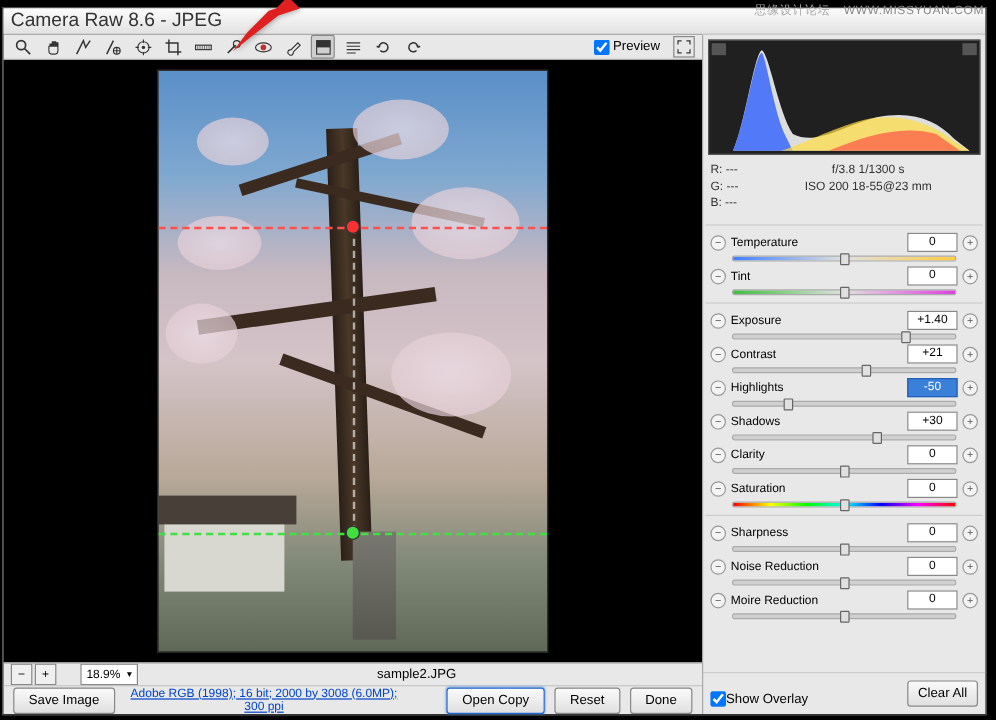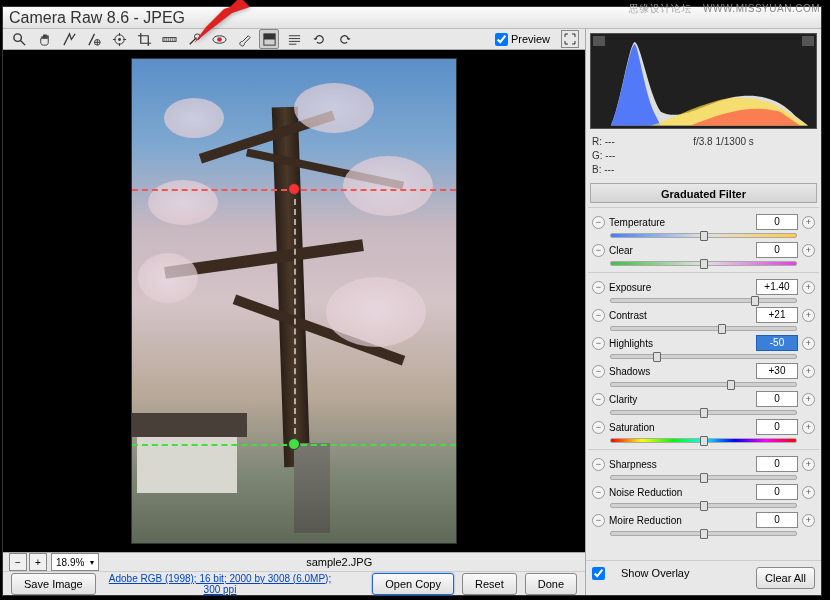--- a/index.html
+++ b/index.html
@@ -33,21 +33,21 @@
 .grad-line { position: absolute; left: 0; right: 0; height: 0; border-top: 2px dashed; }
 .grad-line.red { top: 130px; border-color: #ff5050; }
 .grad-line.green { top: 385px; border-color: #40e040; }
 .grad-center { position: absolute; left: 50%; top: 130px; height: 255px; width: 0; border-left: 2px dashed #fff; opacity: .6; }
 .grad-dot { position: absolute; width: 12px; height: 12px; border-radius: 50%; left: calc(50% - 6px); border: 1px solid #333; }
 .grad-dot.red { top: 124px; background: #ff3030; }
 .grad-dot.green { top: 379px; background: #40e040; }
 .canvas-footer { height: 26px; background: #e8e8e8; border-top: 1px solid #aaa; display: flex; align-items: center; padding: 0 6px; font-size: 11px; }
 .zoom-buttons { display: flex; gap: 2px; }
 .zoom-btn { width: 18px; height: 18px; border: 1px solid #888; background: #f0f0f0; display: flex; align-items: center; justify-content: center; cursor: pointer; font-size: 10px; }
-.zoom-select { margin-left: 4px; height: 18px; border: 1px solid #888; background: #fff; font-size: 10px; padding: 0 14px 0 4px; display: flex; align-items: center; position: relative; }
+.zoom-select { margin-left: 20px; height: 18px; border: 1px solid #888; background: #fff; font-size: 10px; padding: 0 14px 0 4px; display: flex; align-items: center; position: relative; }
 .zoom-select::after { content: "▼"; position: absolute; right: 3px; font-size: 7px; }
 .filename { flex: 1; text-align: center; }
 .bottom-bar { height: 32px; background: #e8e8e8; border-top: 1px solid #ccc; display: flex; align-items: center; padding: 0 8px; gap: 8px; }
 .btn { height: 22px; padding: 0 12px; background: linear-gradient(#fafafa,#e0e0e0); border: 1px solid #888; border-radius: 3px; font-size: 11px; cursor: pointer; }
 .btn.primary { border-color: #2266cc; box-shadow: 0 0 2px #4488ee; margin-left: 28px; }
 .meta-link { flex: 1; text-align: center; font-size: 10px; color: #0044cc; text-decoration: underline; cursor: pointer; }
 .right { width: 236px; background: #e8e8e8; border-left: 1px solid #aaa; display: flex; flex-direction: column; }
 .histogram { height: 96px; background: #202020; margin: 4px; border: 1px solid #555; position: relative; }
 .histo-curve { position: absolute; inset: 0; }
 .histo-tl, .histo-tr { position: absolute; top: 2px; width: 12px; height: 10px; background: #555; }
@@ -64,21 +64,21 @@
 .slider-minus, .slider-plus { width: 13px; height: 13px; border: 1px solid #999; border-radius: 50%; background: #f4f4f4; font-size: 9px; display: flex; align-items: center; justify-content: center; cursor: pointer; color: #555; }
 .slider-label { flex: 1; font-size: 10px; }
 .slider-value { width: 42px; height: 16px; border: 1px solid #888; background: #fff; font-size: 10px; text-align: center; line-height: 14px; }
 .slider-value.active { background: #3a7fd8; color: #fff; border-color: #2060b8; }
 .slider-track { margin: 1px 22px 2px; height: 5px; border: 1px solid #aaa; position: relative; border-radius: 2px; }
 .slider-thumb { position: absolute; top: -3px; width: 8px; height: 10px; background: #e0e0e0; border: 1px solid #666; border-radius: 1px; transform: translateX(-50%); }
 .track-temp { background: linear-gradient(90deg,#4080ff,#e0e0e0,#ffcc40); }
 .track-tint { background: linear-gradient(90deg,#40c040,#e0e0e0,#e040e0); }
 .track-sat { background: linear-gradient(90deg,#f00,#ff0,#0f0,#0ff,#00f,#f0f,#f00); }
 .track-gray { background: #d0d0d0; }
-.overlay-row { display: flex; align-items: flex-start; padding: 6px; font-size: 11px; border-top: 1px solid #ccc; gap: 16px; }
+.overlay-row { display: flex; align-items: flex-end; padding: 6px; font-size: 11px; border-top: 1px solid #ccc; gap: 0; }
 .overlay-row .btn { margin-left: auto; padding: 0 8px; }
 </style>
 </head>
 <body>
 
 <div class="watermark">
   <span class="cn">思缘设计论坛</span>
   <span>WWW.MISSYUAN.COM</span>
 </div>
 
@@ -244,38 +244,38 @@
         </svg>
       </div>
       <div class="info">
         <div class="info-rgb">
           <div>R:    ---</div>
           <div>G:    ---</div>
           <div>B:    ---</div>
         </div>
         <div class="info-cam">
           <div>f/3.8   1/1300 s</div>
+          <div>ISO 200    18-55@23 mm</div>
         </div>
       </div>
-      <div class="panel-header">Graduated Filter</div>
 
       <div class="sliders">
         <div class="slider-group">
             <div class="slider-row">
               <div class="slider-minus">−</div>
               <div class="slider-label">Temperature</div>
               <div class="slider-value">0</div>
               <div class="slider-plus">+</div>
             </div>
             <div class="slider-track track-temp">
               <div class="slider-thumb" style="left:50%"></div>
             </div>
             <div class="slider-row">
               <div class="slider-minus">−</div>
-              <div class="slider-label">Clear</div>
+              <div class="slider-label">Tint</div>
               <div class="slider-value">0</div>
               <div class="slider-plus">+</div>
             </div>
             <div class="slider-track track-tint">
               <div class="slider-thumb" style="left:50%"></div>
             </div>
           </div>
           <div class="slider-group">
             <div class="slider-row">
               <div class="slider-minus">−</div>

